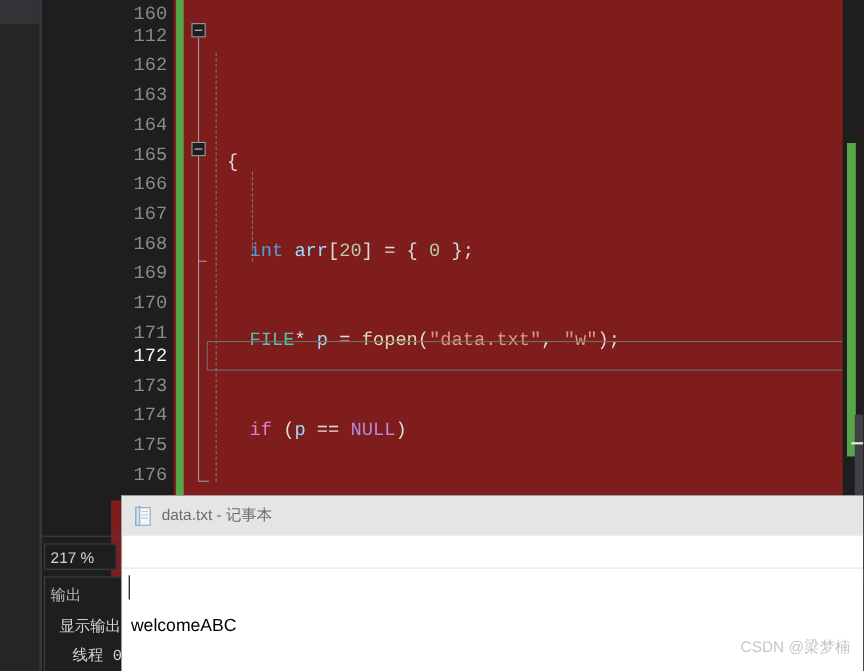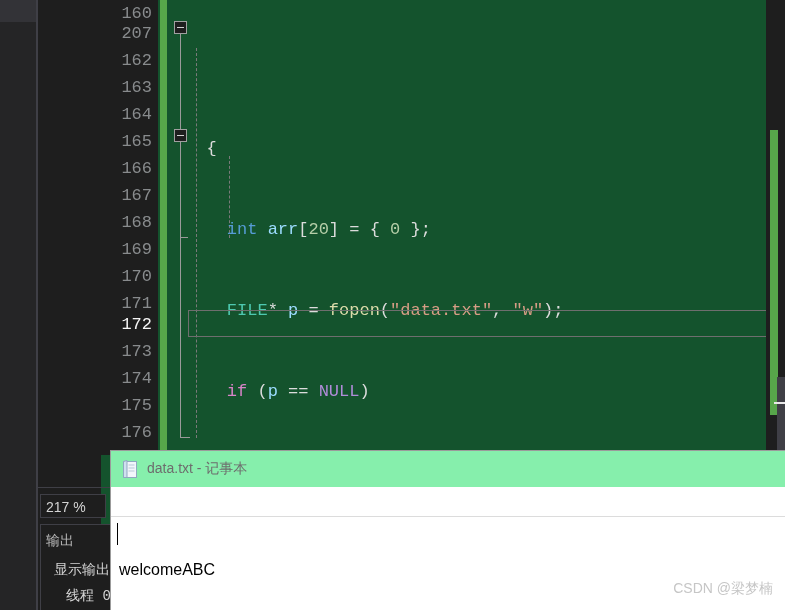--- a/index.html
+++ b/index.html
@@ -13,21 +13,21 @@
     height: 610px;
     overflow: hidden;
     background: #1e1e1e;
     font-family: "Liberation Sans", sans-serif;
   }
 
   
   .vs-root {
     position: absolute;
     inset: 0;
-    background: #14532d;
+    background: #7f1d1d;
   }
 
   
   .left-strip {
     position: absolute;
     left: 0; top: 0;
     width: 36px; height: 610px;
     background: #252526;
     border-right: 1px solid #3f3f46;
   }
@@ -240,21 +240,21 @@
     border: 1px solid #9b9b9b;
     border-right: none;
     border-bottom: none;
     box-sizing: border-box;
     overflow: hidden;
   }
   .np-title {
     position: absolute;
     left: 0; top: 0;
     width: 100%; height: 36px;
-    background: #86efac;
+    background: #e5e5e5;
   }
   .np-icon {
     position: absolute;
     left: 10px; top: 9px;
     width: 18px; height: 19px;
   }
   .np-title-text {
     position: absolute;
     left: 36px; top: 9px;
     color: #6d6d6d;
@@ -324,21 +324,21 @@
 
     <div class="left-strip">
       <div class="left-strip-top"></div>
 
     </div>
 
     <div class="gap-col"></div>
 
     <div class="gutter">
       <div class="lnum" style="top:0px">160</div>
-      <div class="lnum" style="top:20px">207</div>
+      <div class="lnum" style="top:20px">112</div>
       <div class="lnum" style="top:47px">162</div>
       <div class="lnum" style="top:74px">163</div>
       <div class="lnum" style="top:101px">164</div>
       <div class="lnum" style="top:128px">165</div>
       <div class="lnum" style="top:155px">166</div>
       <div class="lnum" style="top:182px">167</div>
       <div class="lnum" style="top:209px">168</div>
       <div class="lnum" style="top:236px">169</div>
       <div class="lnum" style="top:263px">170</div>
       <div class="lnum" style="top:290px">171</div>

